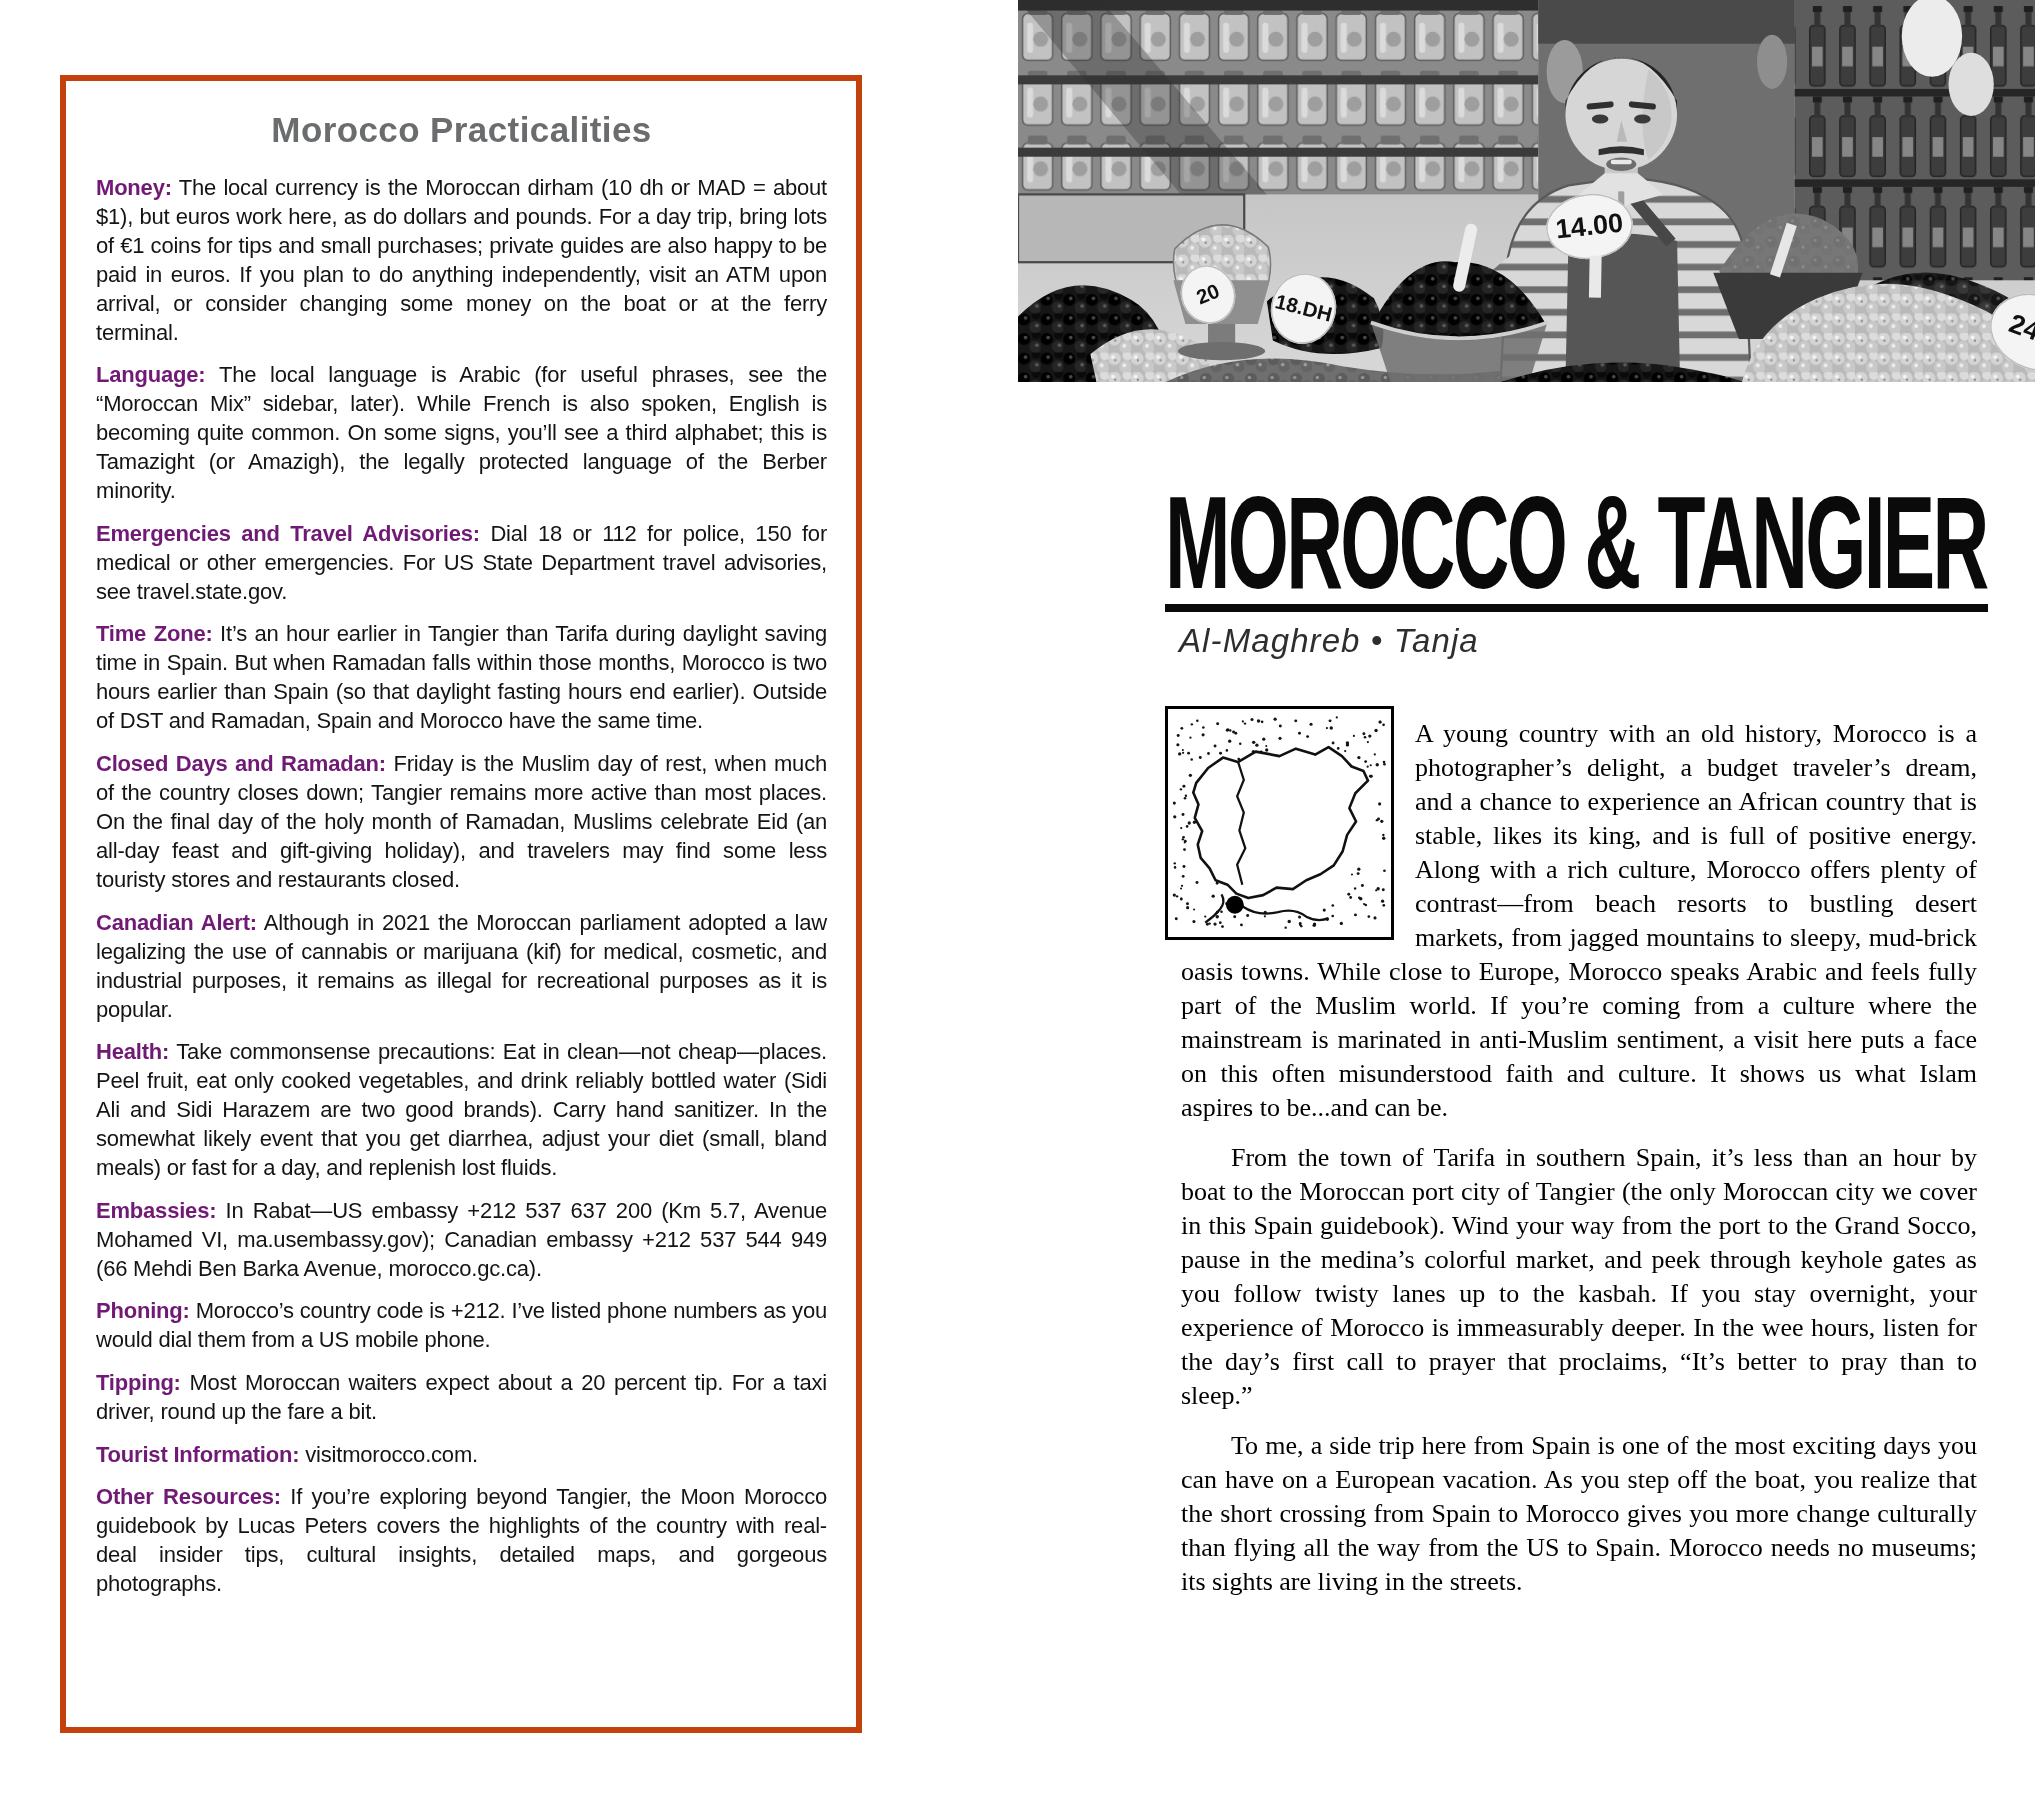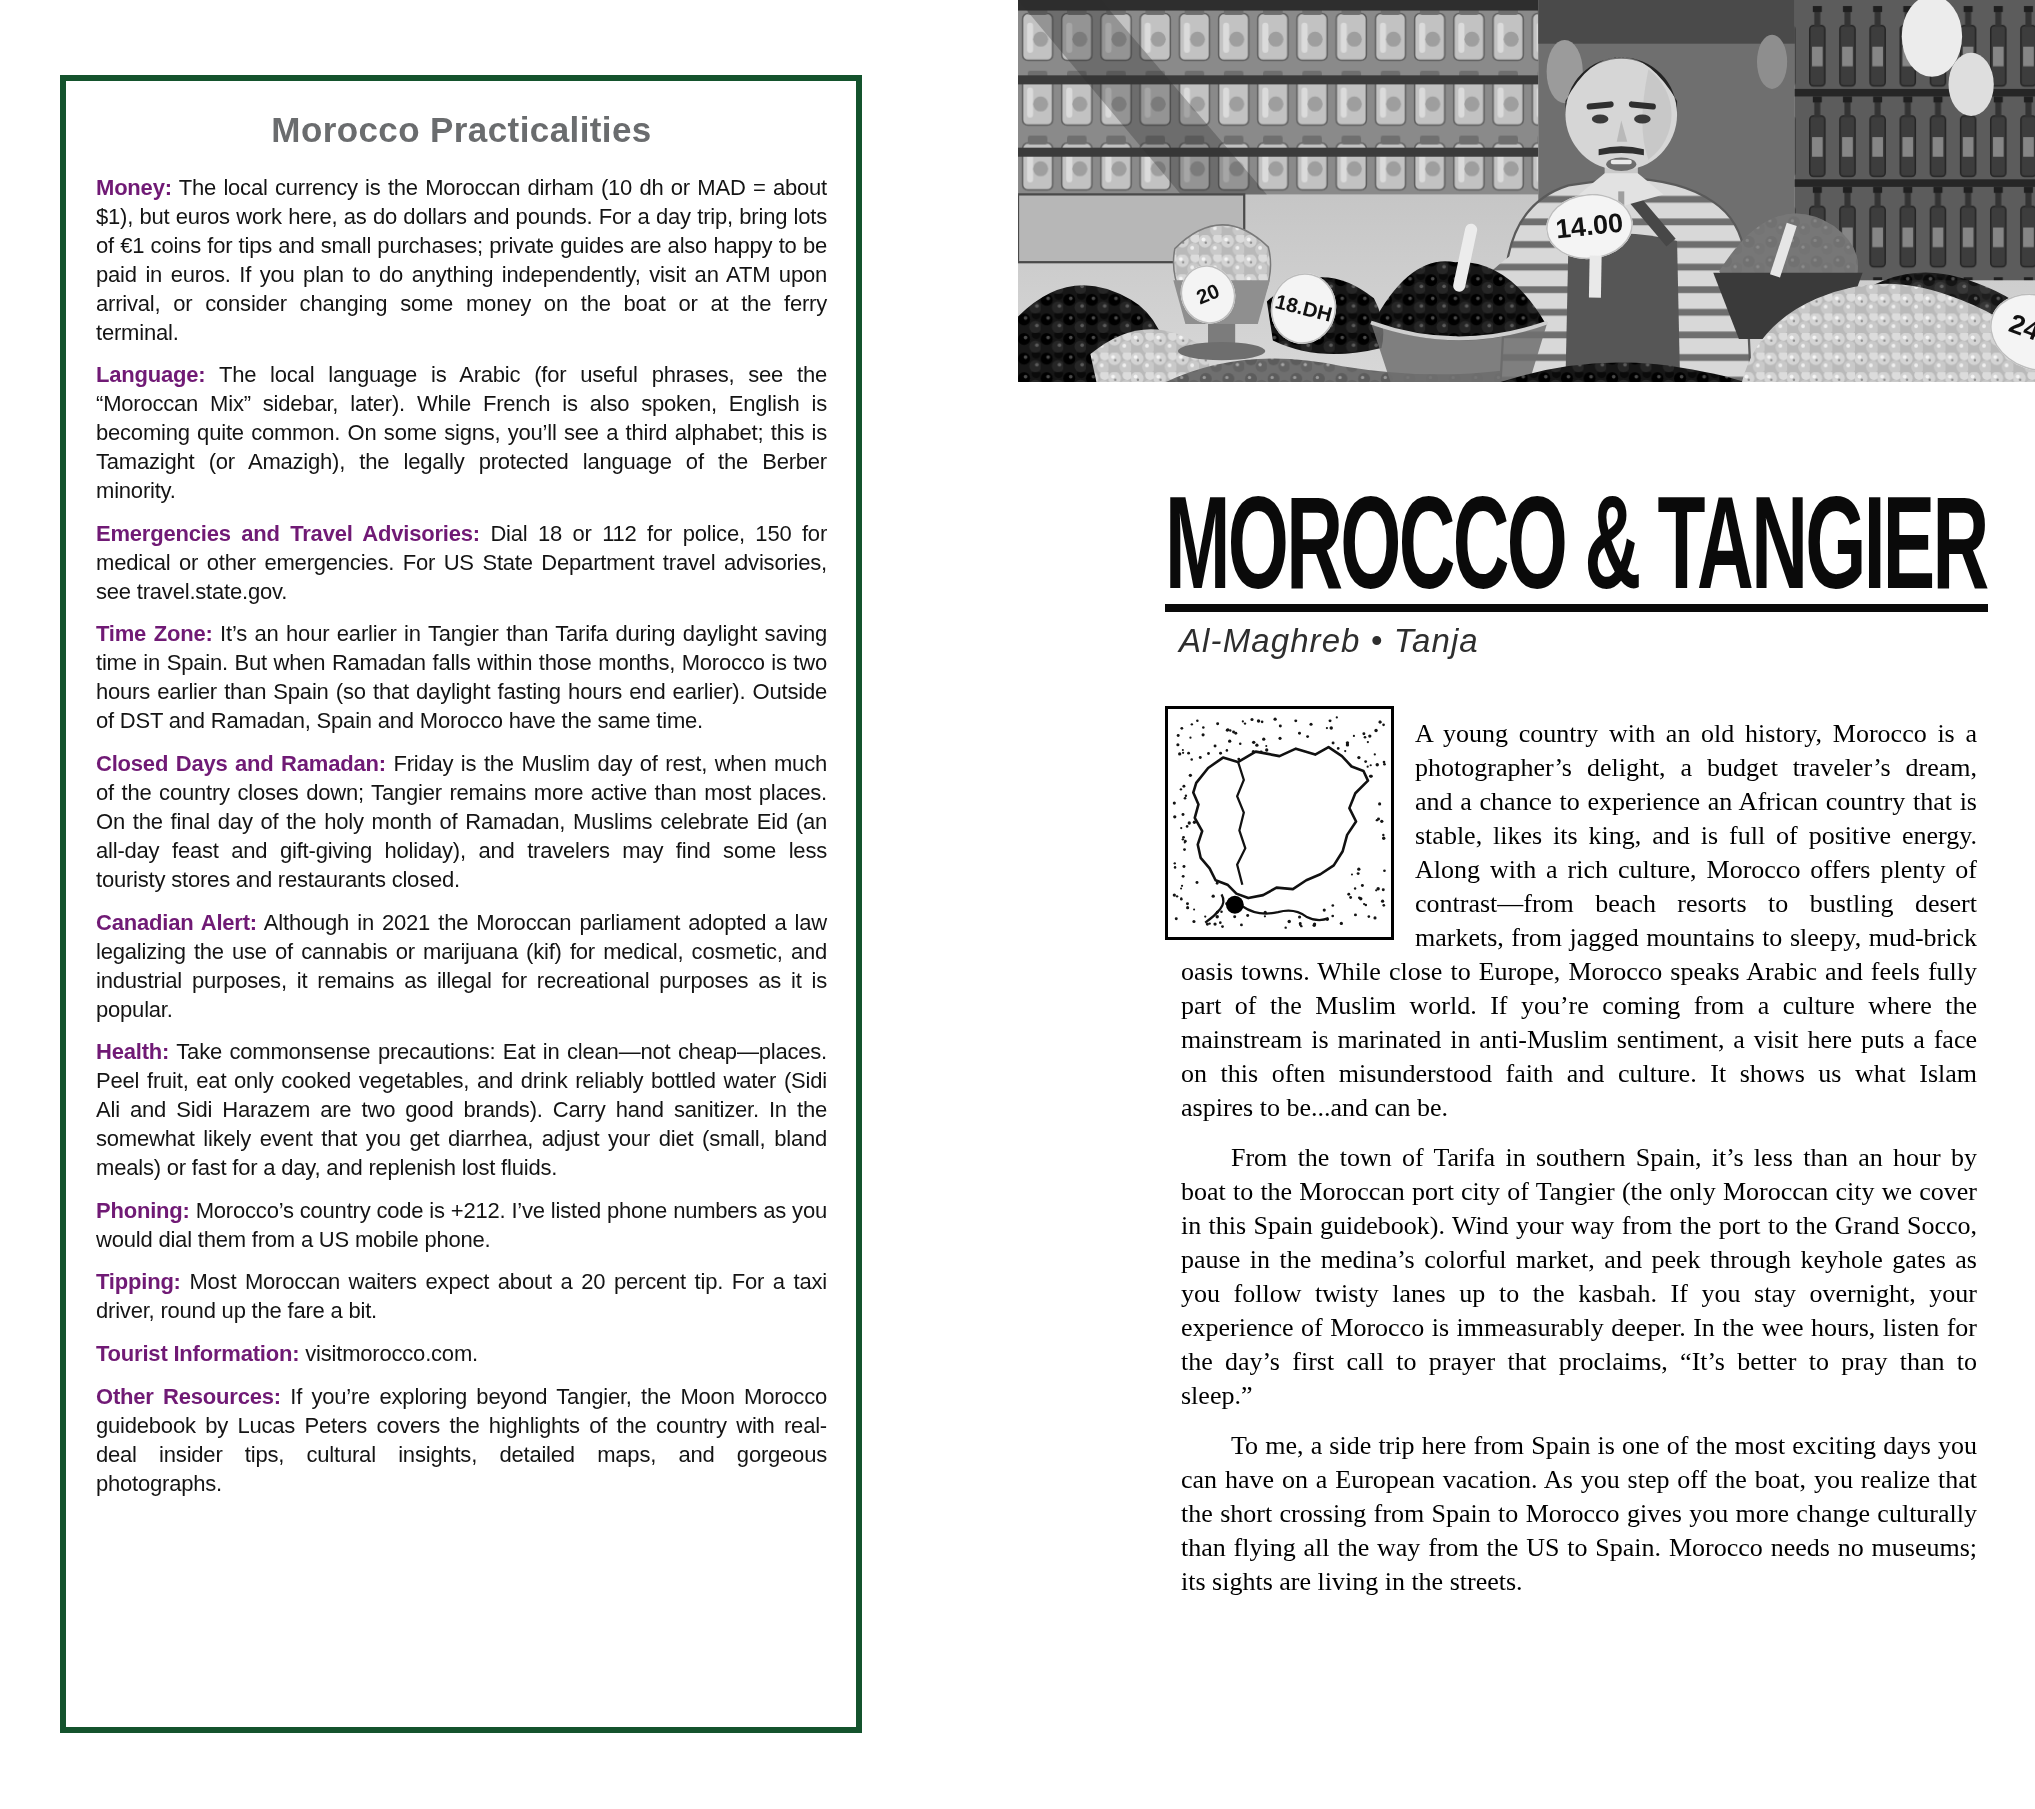--- a/index.html
+++ b/index.html
@@ -1,21 +1,21 @@
 <!DOCTYPE html>
 <html style="font-size:12px"><head>
 <meta charset="utf-8">
 <style>
   html,body{margin:0;padding:0;background:#ffffff;}
   .canvas{position:relative;width:2035px;height:1809px;background:#ffffff;overflow:hidden;
           font-family:"Liberation Sans",sans-serif;color:#000;}
 
   
   .prac-box{position:absolute;left:60px;top:75px;width:802px;height:1658px;
-            border:6px solid #14532d;box-sizing:border-box;background:#fff;
+            border:6px solid #c2410c;box-sizing:border-box;background:#fff;
             padding:26px 29px 22.6px 30px;}
   .prac-title{margin:3px 0 22.6px 0;text-align:center;color:#6a6c6e;
               font-size:35px;font-weight:bold;letter-spacing:0.4px;}
   .entry{margin:0 0 13.6px 0;font-size:22px;line-height:29px;text-align:justify;
          color:#141414;letter-spacing:-0.2px;}
   .entry b{color:#701a75;}
   .it{}
 
   
   .photo{position:absolute;left:1018px;top:0;width:1018px;height:382px;overflow:hidden;
@@ -56,20 +56,21 @@
   <section class="prac-box">
     <h2 class="prac-title">Morocco Practicalities</h2>
     <div>
         <p class="entry"><b>Money:</b> <span>The local currency is the Moroccan dirham (10 dh or MAD = about $1), but euros work here, as do dollars and pounds. For a day trip, bring lots of €1 coins for tips and small purchases; private guides are also happy to be paid in euros. If you plan to do anything independently, visit an ATM upon arrival, or consider changing some money on the boat or at the ferry terminal.</span></p>
         <p class="entry"><b>Language:</b> <span>The local language is Arabic (for useful phrases, see the “Moroccan Mix” sidebar, later). While French is also spoken, English is becoming quite common. On some signs, you’ll see a third alphabet; this is Tamazight (or Amazigh), the legally protected language of the Berber minority.</span></p>
         <p class="entry"><b>Emergencies and Travel Advisories:</b> <span>Dial 18 or 112 for police, 150 for medical or other emergencies. For US State Department travel advisories, see travel.state.gov.</span></p>
         <p class="entry"><b>Time Zone:</b> <span>It’s an hour earlier in Tangier than Tarifa during daylight saving time in Spain. But when Ramadan falls within those months, Morocco is two hours earlier than Spain (so that daylight fasting hours end earlier). Outside of DST and Ramadan, Spain and Morocco have the same time.</span></p>
         <p class="entry"><b>Closed Days and Ramadan:</b> <span>Friday is the Muslim day of rest, when much of the country closes down; Tangier remains more active than most places. On the final day of the holy month of Ramadan, Muslims celebrate Eid (an all-day feast and gift-giving holiday), and travelers may find some less touristy stores and restaurants closed.</span></p>
         <p class="entry"><b>Canadian Alert:</b> <span>Although in 2021 the Moroccan parliament adopted a law legalizing the use of cannabis or marijuana </span><span class="it">(kif)</span><span> for medical, cosmetic, and industrial purposes, it remains as illegal for recreational purposes as it is popular.</span></p>
         <p class="entry"><b>Health:</b> <span>Take commonsense precautions: Eat in clean—not cheap—places. Peel fruit, eat only cooked vegetables, and drink reliably bottled water (Sidi Ali and Sidi Harazem are two good brands). Carry hand sanitizer. In the somewhat likely event that you get diarrhea, adjust your diet (small, bland meals) or fast for a day, and replenish lost fluids.</span></p>
+        <p class="entry"><b>Embassies:</b> <span>In Rabat—US embassy +212 537 637 200 (Km 5.7, Avenue Mohamed VI, ma.usembassy.gov); Canadian embassy +212 537 544 949 (66 Mehdi Ben Barka Avenue, morocco.gc.ca).</span></p>
         <p class="entry"><b>Phoning:</b> <span>Morocco’s country code is +212. I’ve listed phone numbers as you would dial them from a US mobile phone.</span></p>
         <p class="entry"><b>Tipping:</b> <span>Most Moroccan waiters expect about a 20 percent tip. For a taxi driver, round up the fare a bit.</span></p>
         <p class="entry"><b>Tourist Information:</b> <span>visitmorocco.com.</span></p>
         <p class="entry"><b>Other Resources:</b> <span>If you’re exploring beyond Tangier, the </span><span class="it">Moon Morocco</span><span> guidebook by Lucas Peters covers the highlights of the country with real-deal insider tips, cultural insights, detailed maps, and gorgeous photographs.</span></p>
       </div>
   </section>
 
   <figure class="photo" style="margin:0;">
     <svg viewBox="0 0 1350 507" preserveAspectRatio="none">
       <defs>

